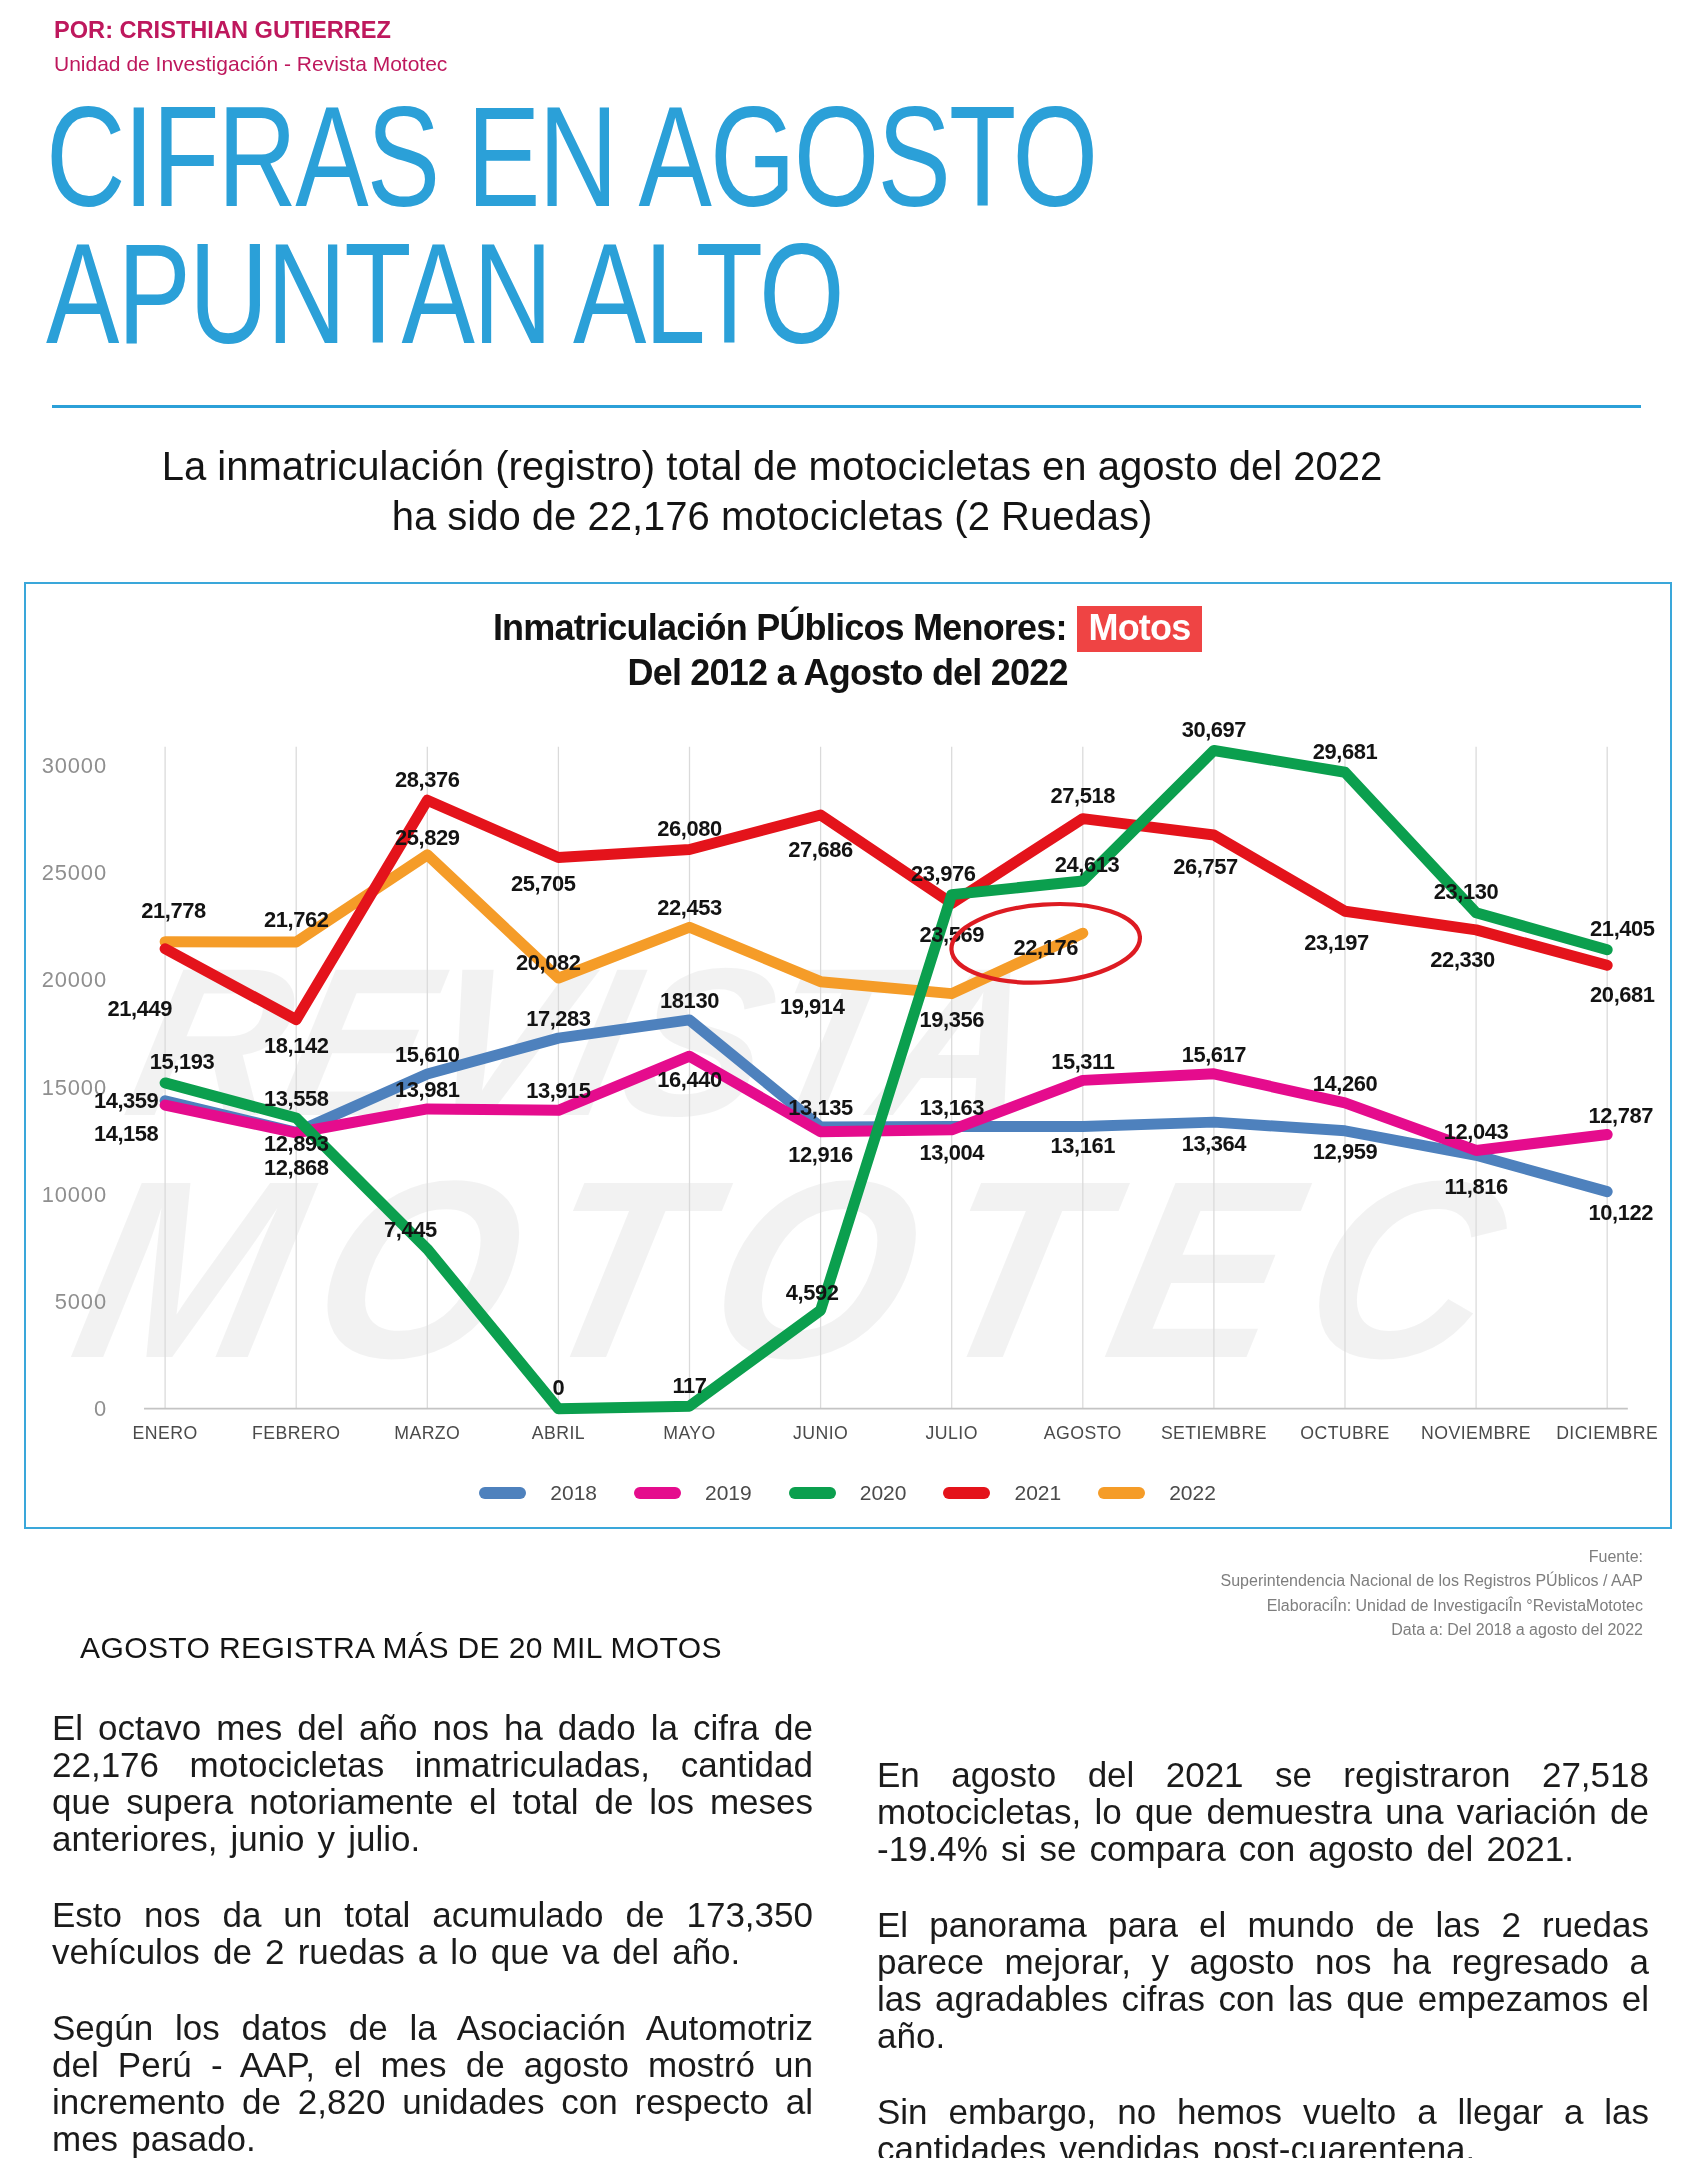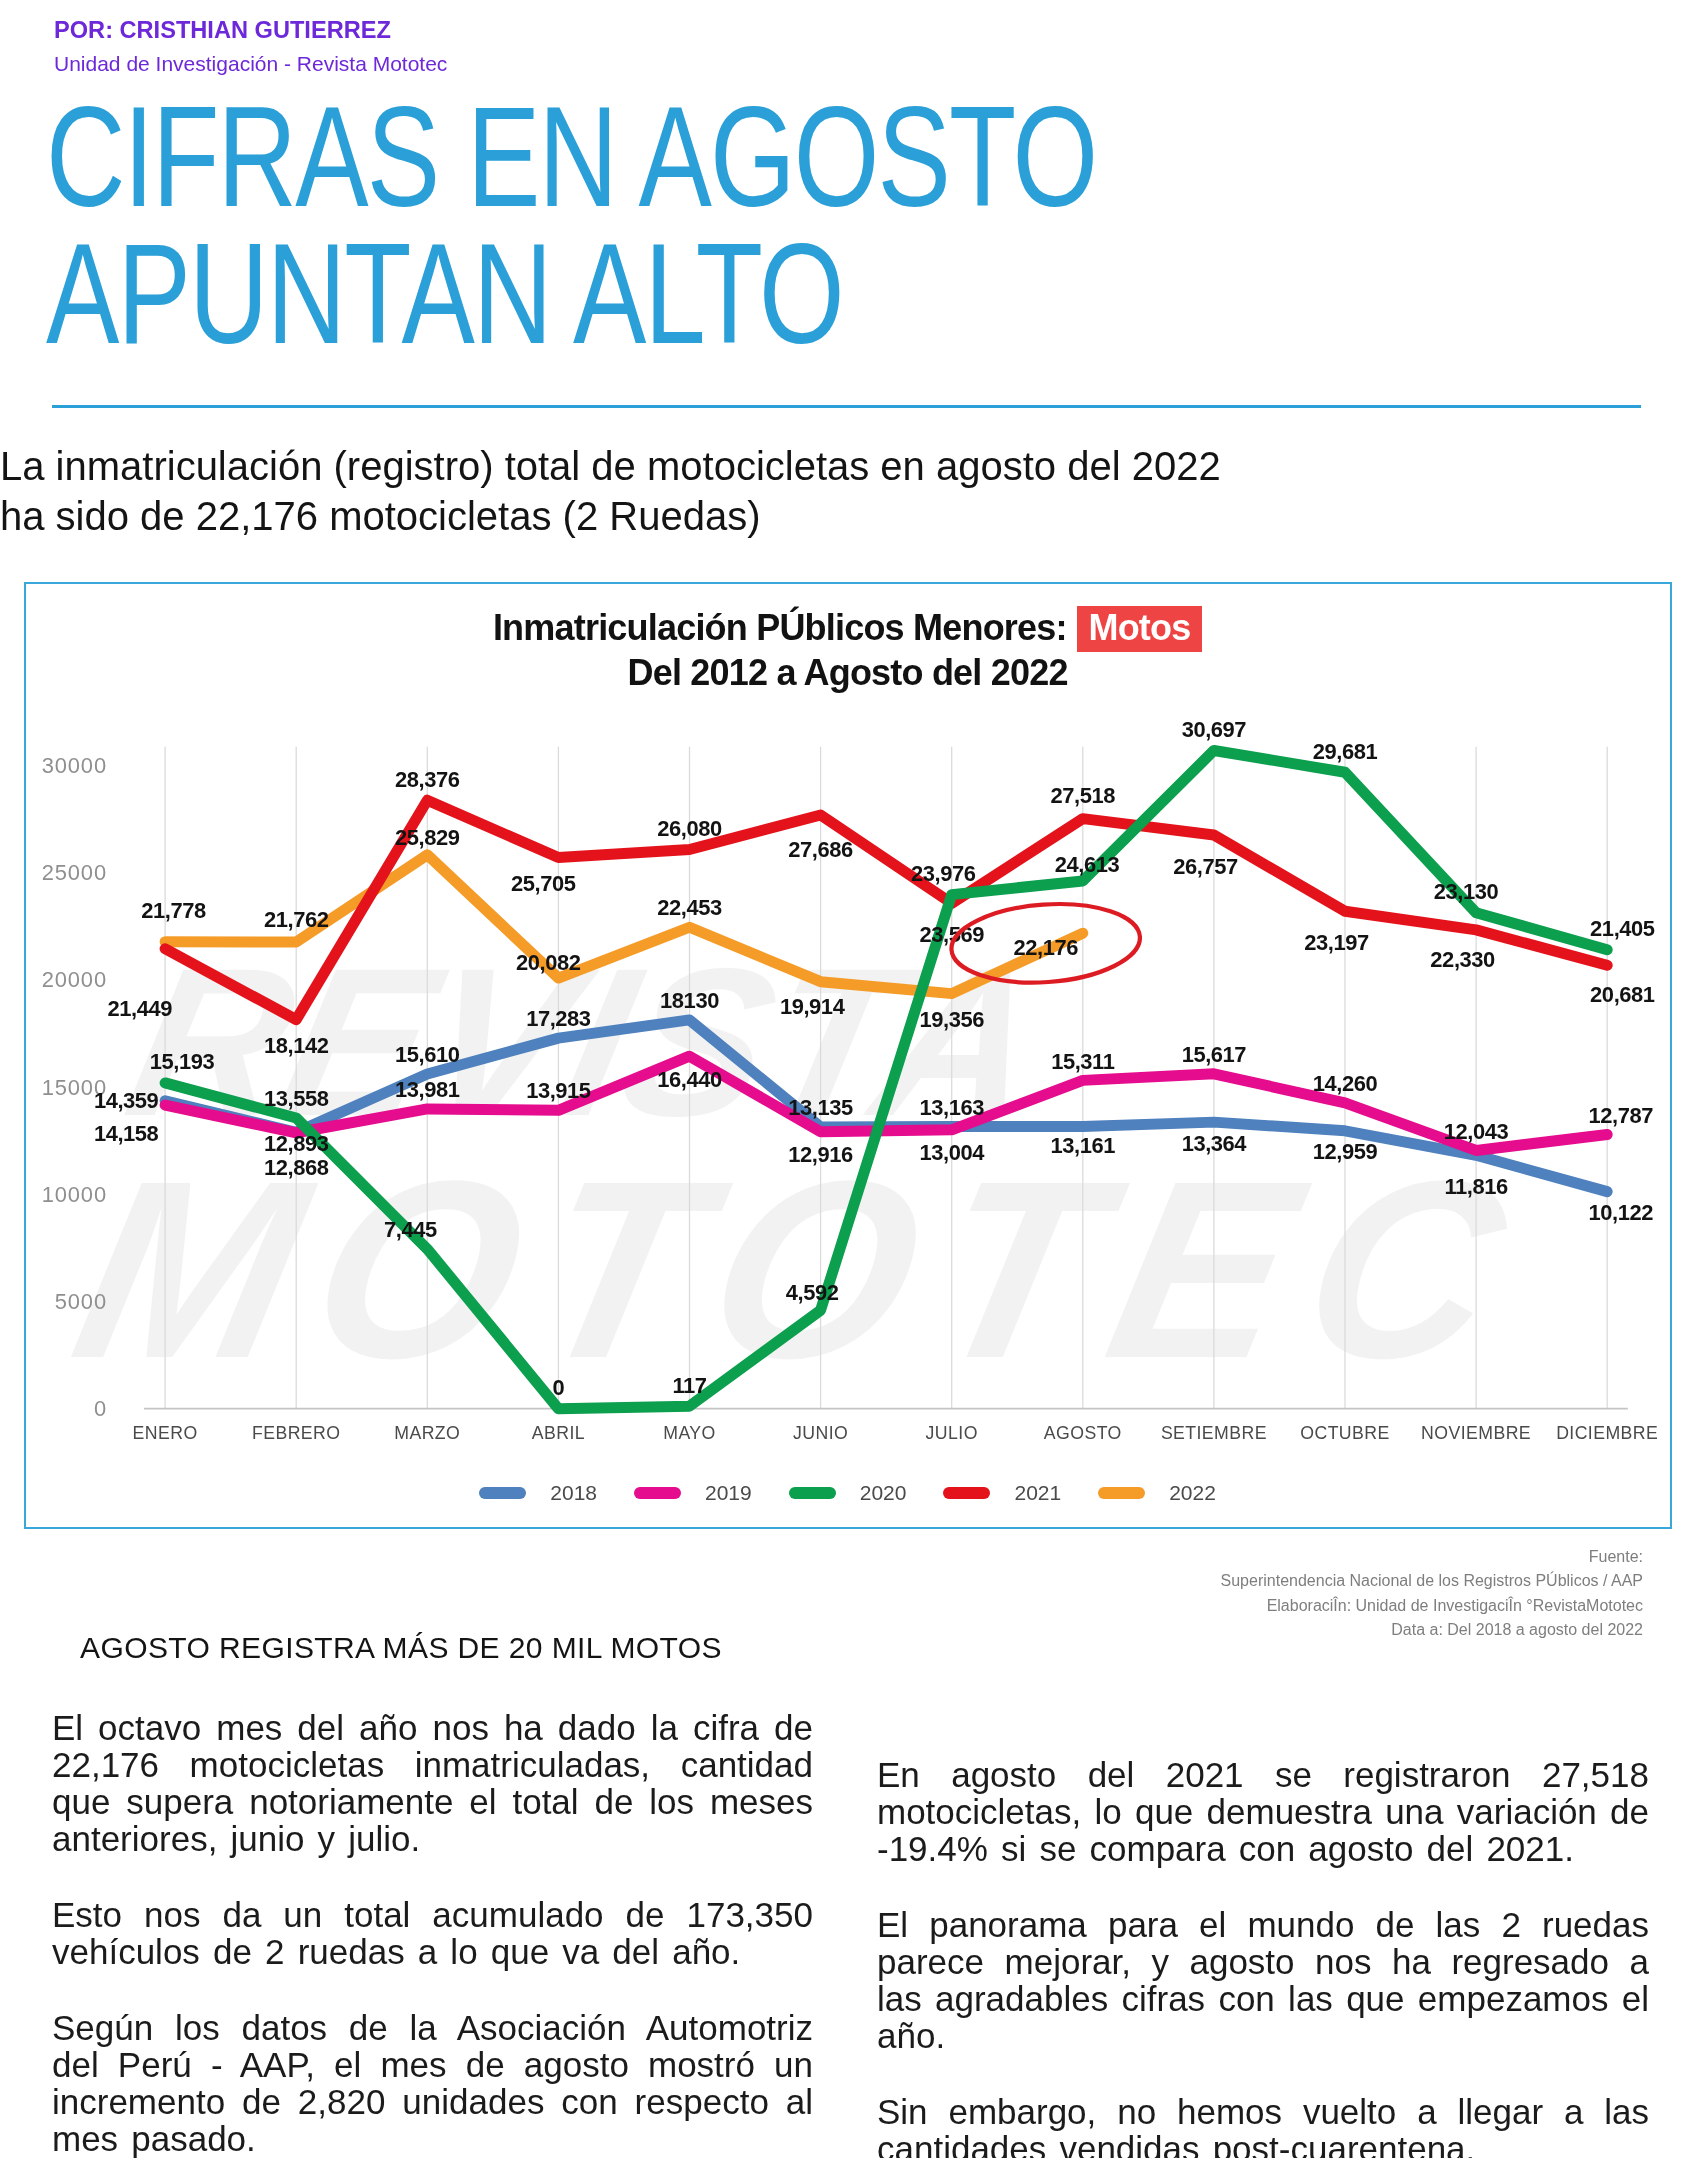--- a/index.html
+++ b/index.html
@@ -1,32 +1,32 @@
 <!DOCTYPE html>
 <html style="font-size:13.5px"><head>
 <meta charset="utf-8">
 <style>
   html,body{margin:0;padding:0;background:#fff;}
   body{width:1702px;height:2159px;position:relative;overflow:hidden;
        font-family:"Liberation Sans", sans-serif;color:#1b1b1b;}
   .abs{position:absolute;}
 
   
-  .byline{left:54px;top:13.5px;line-height:33px;color:#6d28d9;}
+  .byline{left:54px;top:13.5px;line-height:33px;color:#be185d;}
   .byline .b1{font-size:23.6px;font-weight:700;}
   .byline .b2{font-size:21px;font-weight:400;}
 
   
   .main-title{left:46px;top:88px;color:#2ba0d8;font-size:143px;font-weight:400;
               line-height:0.96;letter-spacing:-2.5px;transform:scaleX(0.77);
               transform-origin:0 0;white-space:nowrap;}
   .title-rule{left:52px;top:405px;width:1589px;height:3.4px;background:#2ba0d8;}
 
   
-  .subtitle{left:0;top:442px;width:1544px;font-size:40px;
+  .subtitle{left:0;top:442px;width:1544px;text-align:center;font-size:40px;
             line-height:1.24;color:#141414;}
 
   
   .chart-box{left:23.6px;top:582px;width:1644px;height:943px;border:2.5px solid #3aa7da;
              background:#fff;overflow:hidden;}
   .chart-title{text-align:center;padding-top:22px;font-size:36px;font-weight:700;
                color:#121212;letter-spacing:-0.8px;line-height:1.18;}
   .badge{display:inline-block;background:#ef4444;color:#fff;padding:0.8px 11.8px 2.5px 11.8px;
          margin-left:10px;font-weight:700;}
   .watermark{position:absolute;font-style:italic;font-weight:800;color:rgba(0,0,0,0.05);

